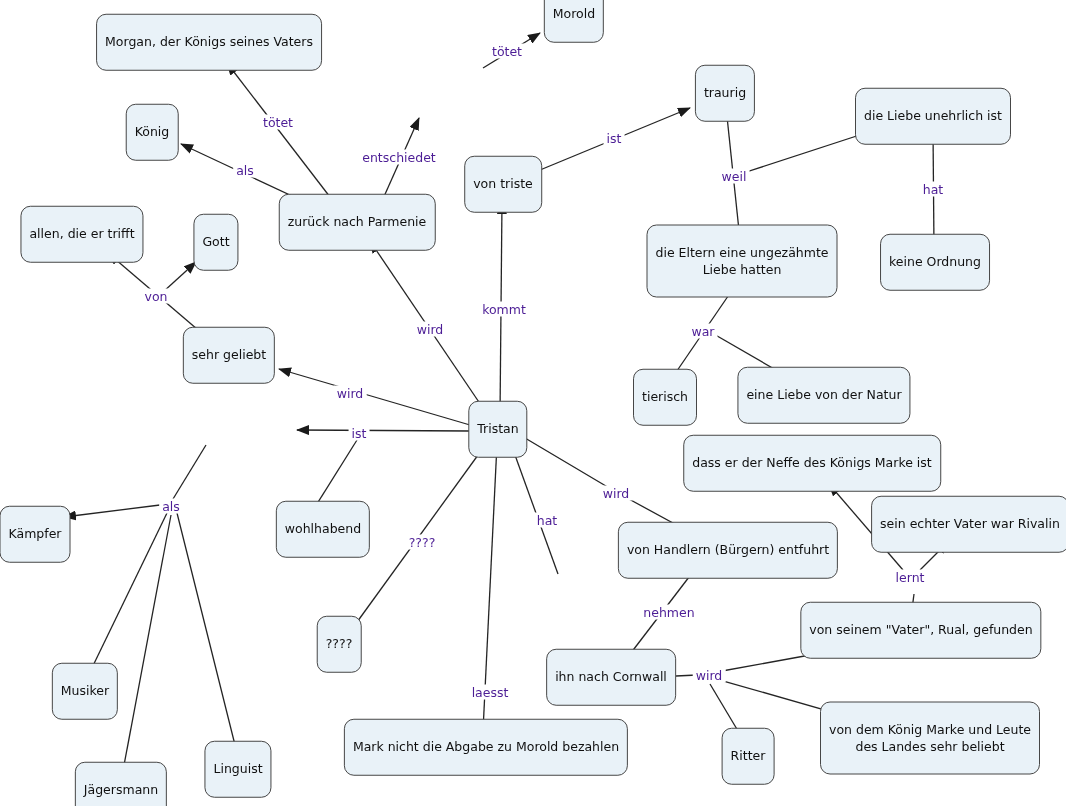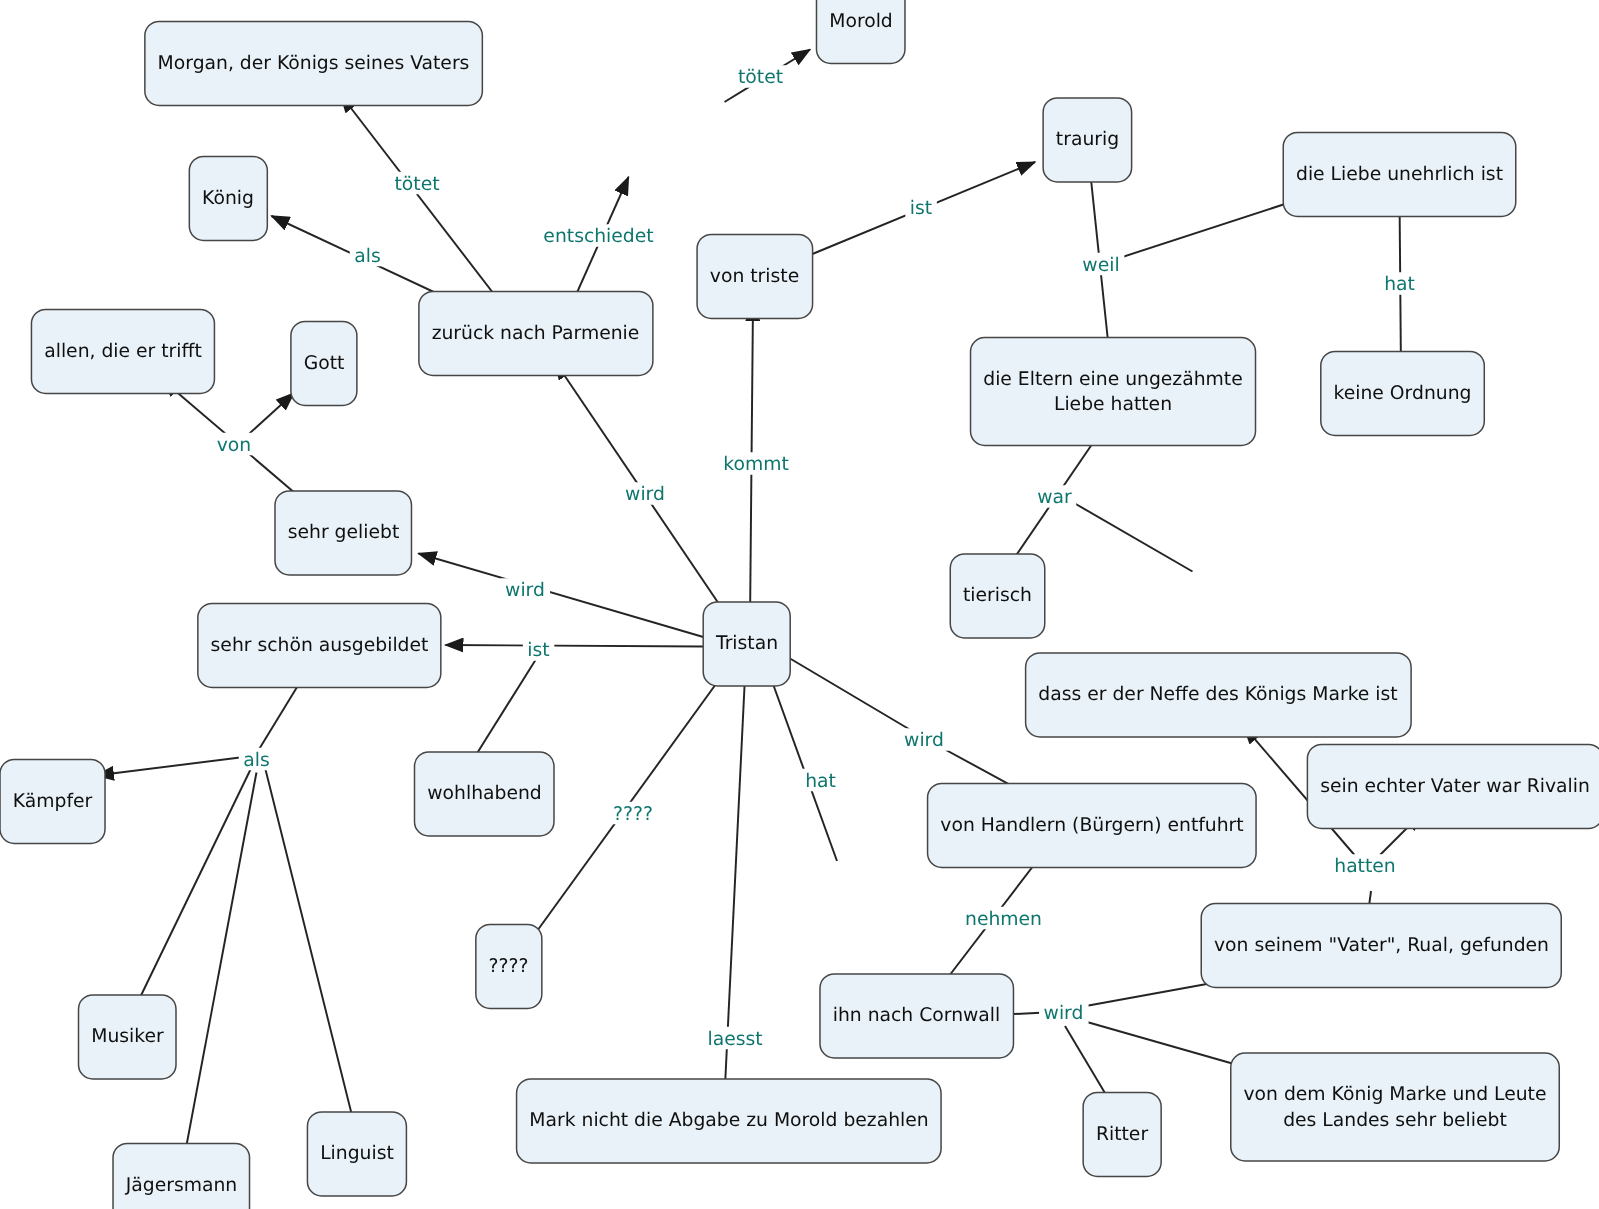--- a/index.html
+++ b/index.html
@@ -10,21 +10,21 @@
   svg.edges{position:absolute;left:0;top:0;z-index:0;}
   .edge-line{stroke:#242424;stroke-width:1.3;fill:none;}
   .concept{
     position:absolute;transform:translate(-50%,-50%);
     background:#e9f2f8;border:1.5px solid #464646;border-radius:10px;
     padding:19px 8px;font-size:12.5px;line-height:1.32;color:#101010;
     text-align:center;white-space:pre;z-index:2;
   }
   .edge-label{
     position:absolute;transform:translate(-50%,-50%);
-    background:#ffffff;padding:0 3px;font-size:12.5px;color:#0f766e;
+    background:#ffffff;padding:0 3px;font-size:12.5px;color:#4c1d95;
     white-space:pre;z-index:1;
   }
 </style>
 </head>
 <body>
 
 <div class="canvas">
 
   <svg class="edges" width="1066" height="806">
     <defs>
@@ -78,40 +78,40 @@
   <div class="edge-label" style="left:156px;top:296px">von</div>
   <div class="edge-label" style="left:703px;top:331px">war</div>
   <div class="edge-label" style="left:430px;top:329px">wird</div>
   <div class="edge-label" style="left:504px;top:309px">kommt</div>
   <div class="edge-label" style="left:350px;top:393px">wird</div>
   <div class="edge-label" style="left:359px;top:433px">ist</div>
   <div class="edge-label" style="left:171px;top:506px">als</div>
   <div class="edge-label" style="left:616px;top:493px">wird</div>
   <div class="edge-label" style="left:547px;top:520px">hat</div>
   <div class="edge-label" style="left:422px;top:542px">????</div>
-  <div class="edge-label" style="left:910px;top:577px">hatten</div>
+  <div class="edge-label" style="left:910px;top:577px">lernt</div>
   <div class="edge-label" style="left:669px;top:612px">nehmen</div>
   <div class="edge-label" style="left:490px;top:692px">laesst</div>
   <div class="edge-label" style="left:709px;top:675px">wird</div>
 
   <div class="concept" style="left:209px;top:42px">Morgan, der Königs seines Vaters</div>
   <div class="concept" style="left:574px;top:14px">Morold</div>
   <div class="concept" style="left:152px;top:132px">König</div>
   <div class="concept" style="left:725px;top:93px">traurig</div>
   <div class="concept" style="left:933px;top:116px">die Liebe unehrlich ist</div>
   <div class="concept" style="left:503px;top:184px">von triste</div>
   <div class="concept" style="left:82px;top:234px">allen, die er trifft</div>
   <div class="concept" style="left:216px;top:242px">Gott</div>
   <div class="concept" style="left:357px;top:222px">zurück nach Parmenie</div>
   <div class="concept" style="left:742px;top:261px">die Eltern eine ungezähmte
 Liebe hatten</div>
   <div class="concept" style="left:935px;top:262px">keine Ordnung</div>
   <div class="concept" style="left:229px;top:355px">sehr geliebt</div>
   <div class="concept" style="left:665px;top:397px">tierisch</div>
-  <div class="concept" style="left:213px;top:430px">sehr schön ausgebildet</div>
+  <div class="concept" style="left:824px;top:395px">eine Liebe von der Natur</div>
   <div class="concept" style="left:498px;top:429px">Tristan</div>
   <div class="concept" style="left:812px;top:463px">dass er der Neffe des Königs Marke ist</div>
   <div class="concept" style="left:35px;top:534px">Kämpfer</div>
   <div class="concept" style="left:970px;top:524px">sein echter Vater war Rivalin</div>
   <div class="concept" style="left:323px;top:529px">wohlhabend</div>
   <div class="concept" style="left:728px;top:550px">von Handlern (Bürgern) entfuhrt</div>
   <div class="concept" style="left:921px;top:630px">von seinem "Vater", Rual, gefunden</div>
   <div class="concept" style="left:339px;top:644px">????</div>
   <div class="concept" style="left:611px;top:677px">ihn nach Cornwall</div>
   <div class="concept" style="left:85px;top:691px">Musiker</div>

